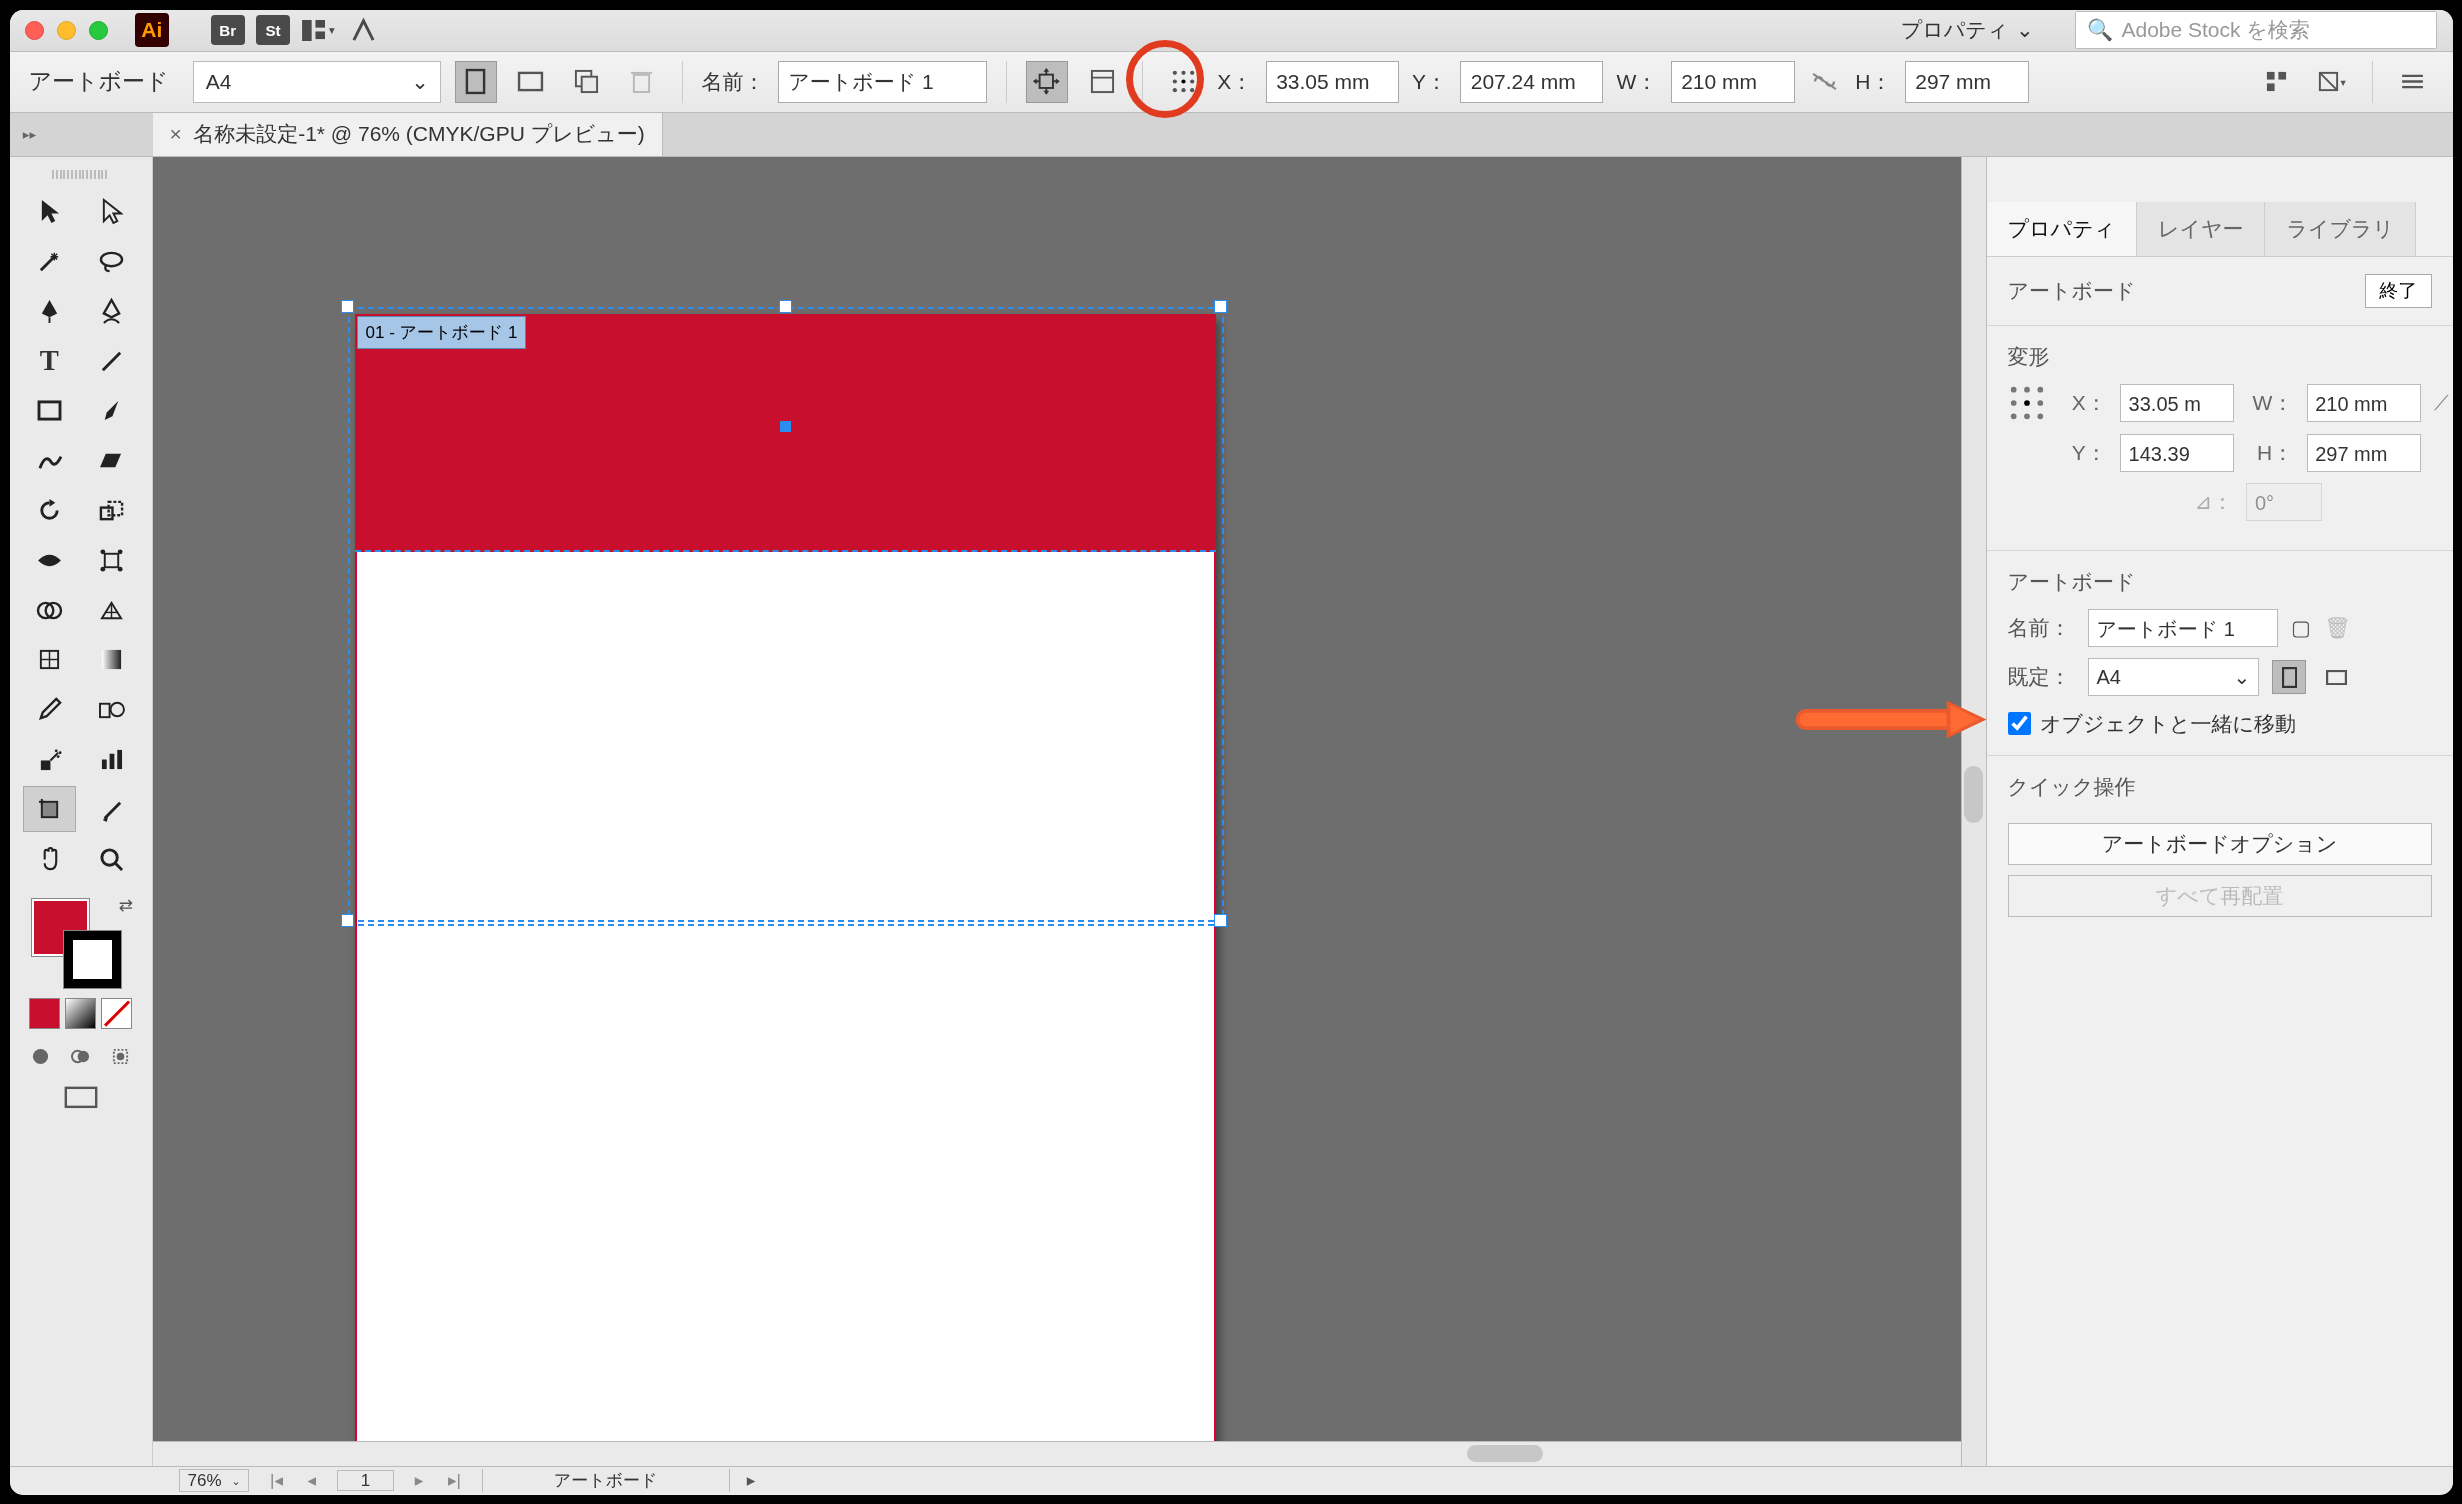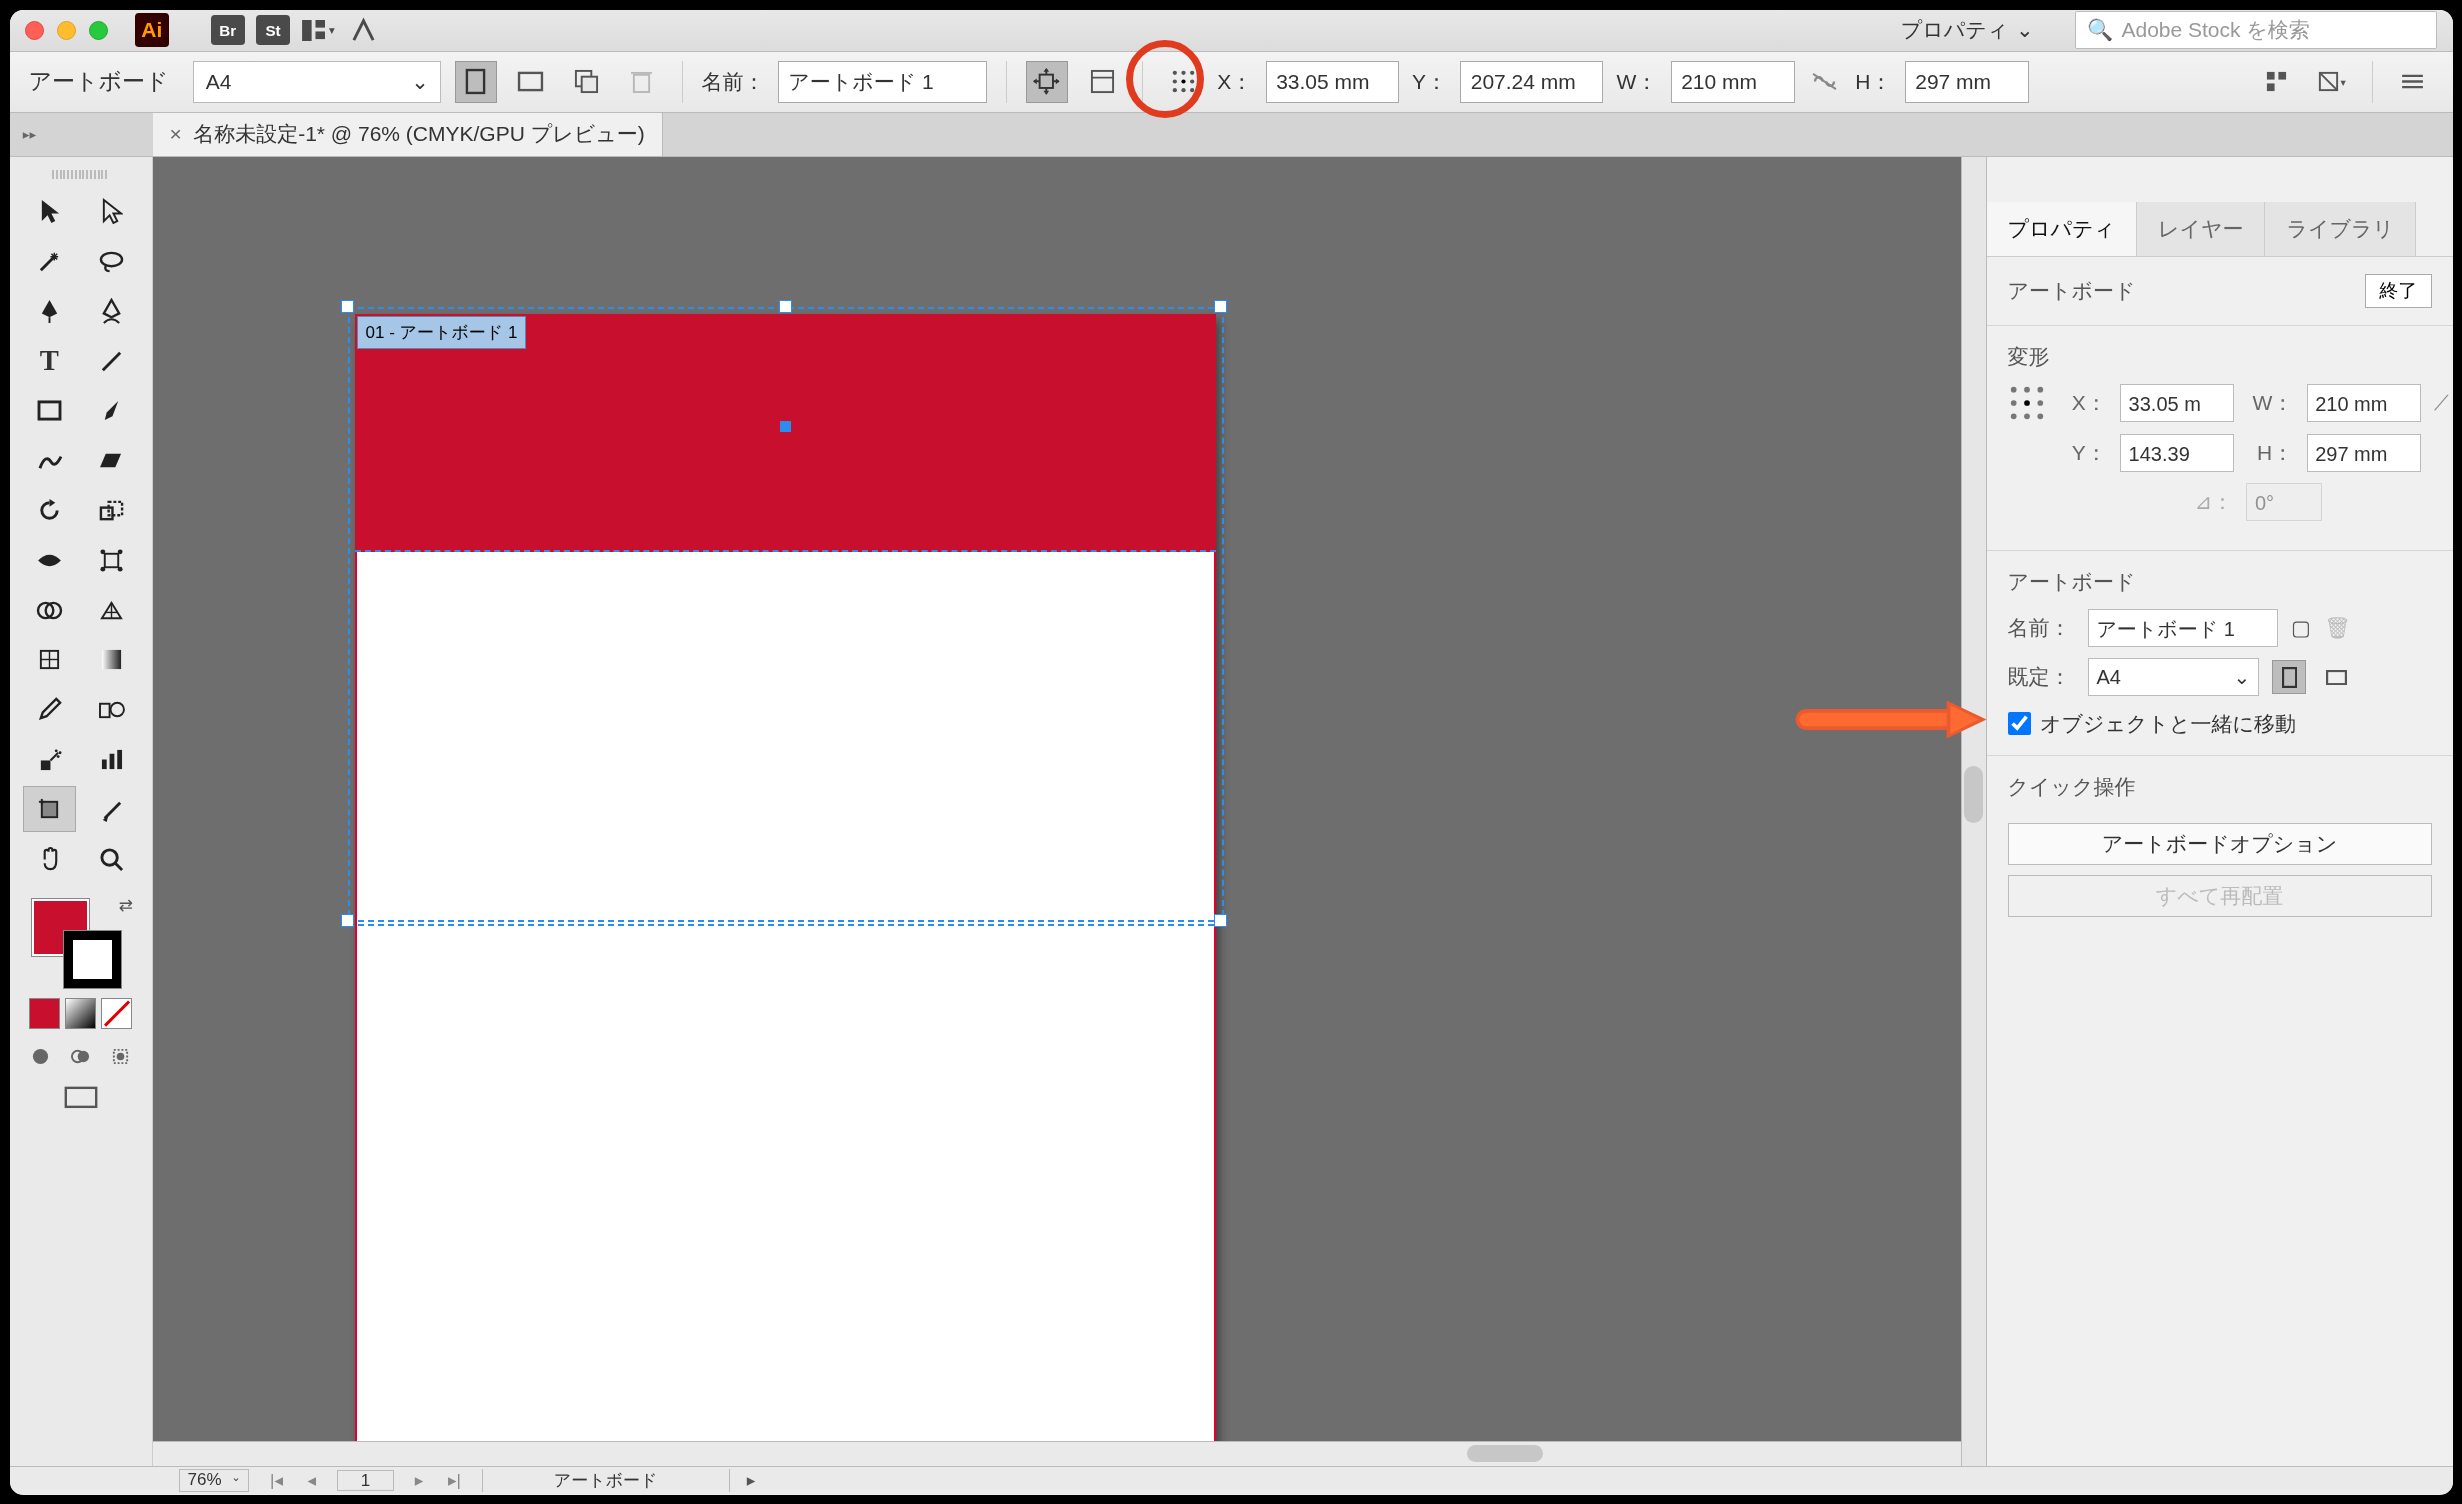--- a/index.html
+++ b/index.html
@@ -543,21 +543,21 @@
         <div class="hdr">クイック操作</div>
         <button class="btnwide">アートボードオプション</button>
         <button class="btnwide disabled">すべて再配置</button>
       </div>
     </div>
 
   </div>
 
   <div class="statusbar">
     <div style="width:143px"></div>
-    <div style="display:flex;align-items:flex-start;border:1px solid #bbb;padding:0 7.6px;height:23px">
+    <div style="display:flex;align-items:center;border:1px solid #bbb;padding:0 7.6px;height:23px">
       <span>76%</span>
       <span style="margin-left:9.5px;font-size:11.4px">⌄</span>
     </div>
     <span class="navbtn">|◂</span>
     <span class="navbtn">◂</span>
     <div class="sbinput">1</div>
     <span class="navbtn">▸</span>
     <span class="navbtn">▸|</span>
     <div style="width:248px;text-align:center;border-left:1px solid #bbb;border-right:1px solid #bbb;height:23px;line-height:23px;">
       <span>アートボード</span>

